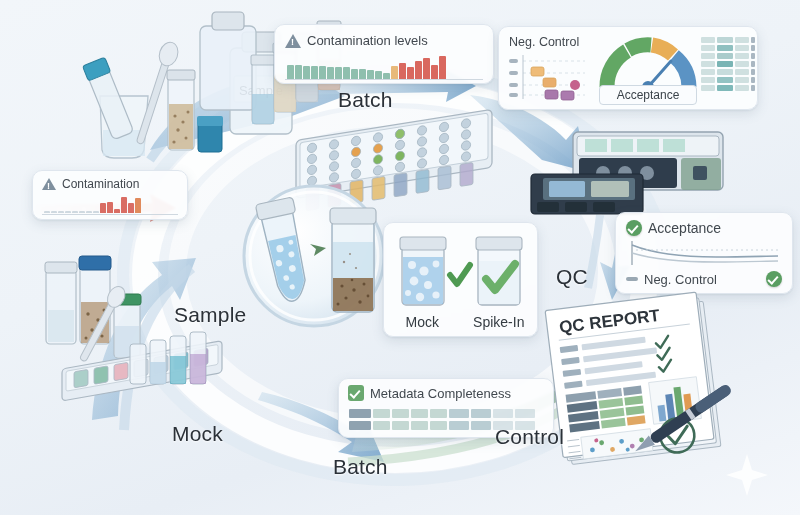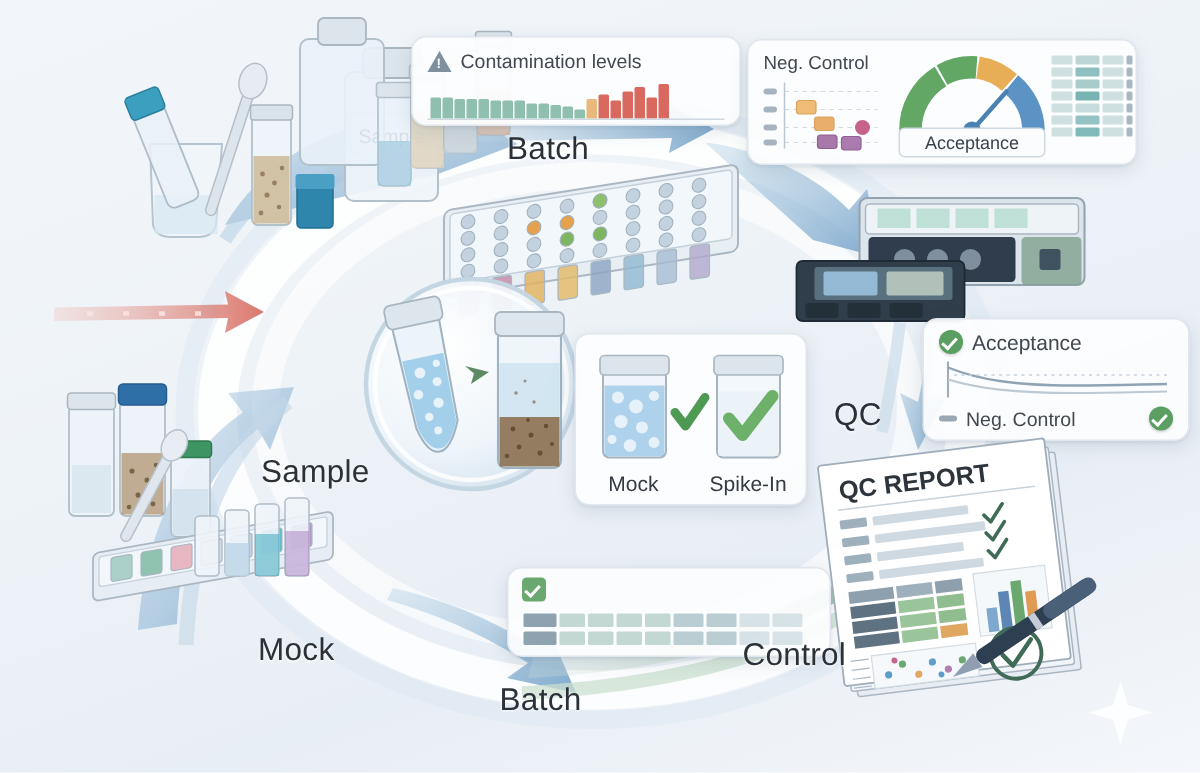--- a/index.html
+++ b/index.html
@@ -496,20 +496,43 @@
         </div>
         <div class="trow">
           <span style="width: 14px; background: rgb(207, 224, 224);"></span>
           <span style="width: 16px; background: rgb(127, 185, 185);"></span>
           <span style="width: 14px; background: rgb(207, 224, 224);"></span>
           <span style="width: 4px; background: rgb(170, 183, 194);"></span>
         </div>
       </div>
   </div>
 
+  <div class="panel" style="left:32px;top:170px;width:154px;height:48px;">
+    <div class="panel-title" style="position:absolute;left:9px;top:6px;font-size:12px;">
+      <span class="warn" style="border-bottom-width:12px;border-left-width:7px;border-right-width:7px;"></span>
+      <span>Contamination</span>
+    </div>
+    <div class="bars" id="bars-contam-small" style="position:absolute;left:11px;top:22px;height:20px;">
+        <i style="height: 2.5px; width: 6px; background: rgb(207, 217, 224);"></i>
+        <i style="height: 2.5px; width: 6px; background: rgb(207, 217, 224);"></i>
+        <i style="height: 2.5px; width: 6px; background: rgb(207, 217, 224);"></i>
+        <i style="height: 2.5px; width: 6px; background: rgb(207, 217, 224);"></i>
+        <i style="height: 2.5px; width: 6px; background: rgb(207, 217, 224);"></i>
+        <i style="height: 2.5px; width: 6px; background: rgb(207, 217, 224);"></i>
+        <i style="height: 2.5px; width: 6px; background: rgb(207, 217, 224);"></i>
+        <i style="height: 2.5px; width: 6px; background: rgb(207, 217, 224);"></i>
+        <i style="height: 10px; width: 6px; background: rgb(217, 109, 100);"></i>
+        <i style="height: 11.25px; width: 6px; background: rgb(217, 109, 100);"></i>
+        <i style="height: 3.75px; width: 6px; background: rgb(217, 109, 100);"></i>
+        <i style="height: 16.25px; width: 6px; background: rgb(217, 109, 100);"></i>
+        <i style="height: 10px; width: 6px; background: rgb(217, 109, 100);"></i>
+        <i style="height: 15px; width: 6px; background: rgb(224, 138, 92);"></i>
+      </div>
+    <div class="axis" style="position:absolute;left:9px;right:9px;top:43px;"></div>
+  </div>
 
   <div class="panel" style="left:615px;top:212px;width:176px;height:80px;">
     <div class="panel-title" style="position:absolute;left:10px;top:7px;font-size:14px;">
       <span class="chk"></span>
       <span>Acceptance</span>
     </div>
     <svg style="position:absolute;left:10px;top:28px;" width="156" height="26">
       <line x1="6" y1="0" x2="6" y2="24" stroke="#9fadb8" stroke-width="1.4"></line>
       <path d="M6,4 C26,12 50,16 90,16 C120,16 140,15 152,15" fill="none" stroke="#8fa3b4" stroke-width="1.6"></path>
       <path d="M6,12 C26,18 50,21 90,21 C120,21 140,20 152,20" fill="none" stroke="#bcc8d2" stroke-width="1.4"></path>
@@ -520,20 +543,21 @@
     <div style="position:absolute;left:10px;bottom:6px;display:flex;align-items:center;gap:6px;width:156px;">
       <span style="display:block;width:12px;height:4px;background:#9aa8b3;border-radius:2px;"></span>
       <span style="font-size:13px;color:#41484f;">Neg. Control</span>
       <span class="chk" style="margin-left:auto;"></span>
     </div>
   </div>
 
   <div class="panel" style="left:338px;top:378px;width:214px;height:58px;">
     <div class="panel-title" style="position:absolute;left:9px;top:6px;font-size:13px;">
       <span class="chkbox"></span>
+      <span>Metadata Completeness</span>
     </div>
     <div id="meta-table" style="position:absolute;left:10px;top:30px;">
         <div class="trow" style="margin-bottom: 3px;">
           <span style="height: 9px; width: 22px; background: rgb(143, 162, 176); opacity: 1;"></span>
           <span style="height: 9px; width: 17px; background: rgb(196, 216, 211); opacity: 1;"></span>
           <span style="height: 9px; width: 17px; background: rgb(196, 216, 211); opacity: 1;"></span>
           <span style="height: 9px; width: 17px; background: rgb(196, 216, 211); opacity: 1;"></span>
           <span style="height: 9px; width: 17px; background: rgb(196, 216, 211); opacity: 1;"></span>
           <span style="height: 9px; width: 20px; background: rgb(185, 205, 211); opacity: 1;"></span>
           <span style="height: 9px; width: 20px; background: rgb(185, 205, 211); opacity: 1;"></span>

